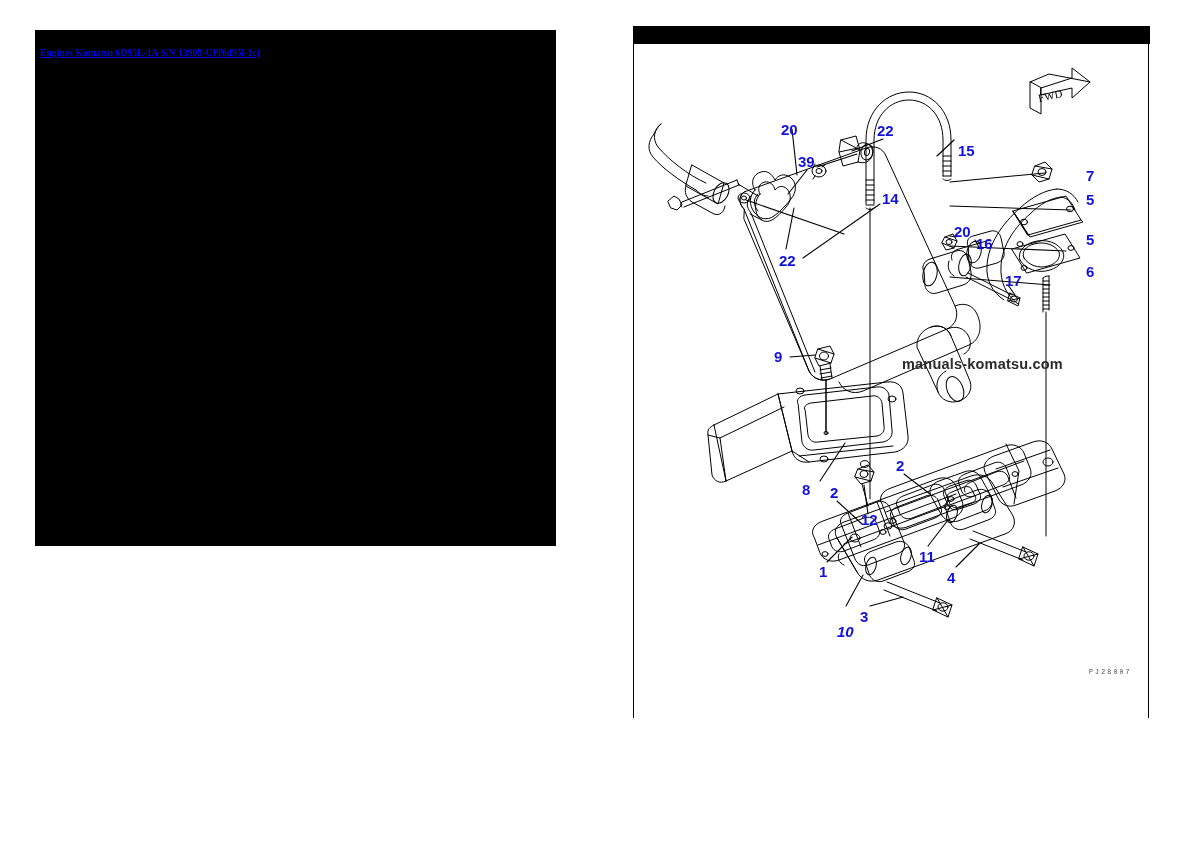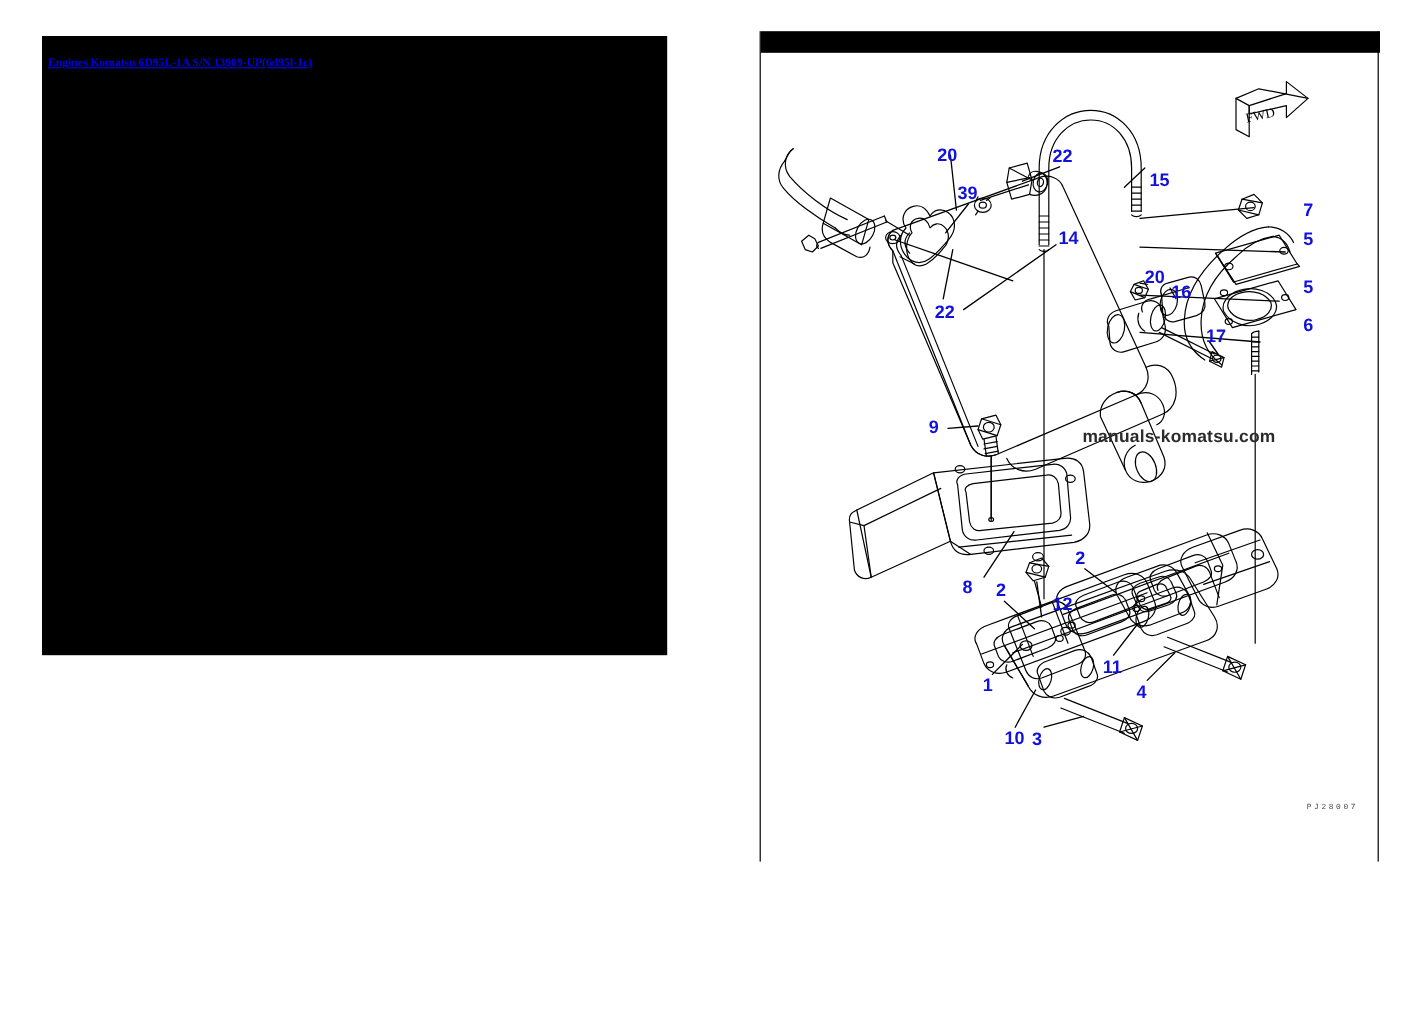--- a/index.html
+++ b/index.html
@@ -495,26 +495,26 @@
     <div class="callout" style="left:342px;  top:192px;">16</div>
     <div class="callout" style="left:371px;  top:229px;text-align:right;">17</div>
 
     <div class="callout" style="left:452px;  top:124px;">7</div>
     <div class="callout" style="left:452px;  top:148px;">5</div>
     <div class="callout" style="left:452px;  top:188px;">5</div>
     <div class="callout" style="left:452px;  top:220px;">6</div>
 
     <div class="callout" style="left:140px;  top:305px;">9</div>
     <div class="callout" style="left:168px;  top:438px;">8</div>
-    <div class="callout" style="left:227px;  top:452px;margin-left:16px;">12</div>
+    <div class="callout" style="left:227px;  top:468px;">12</div>
 
     <div class="callout" style="left:262px;  top:414px;">2</div>
     <div class="callout" style="left:196px;  top:441px;">2</div>
     <div class="callout" style="left:185px;  top:520px;">1</div>
-    <div class="callout" style="left:203px;  top:564px;">10</div>
+    <div class="callout" style="left:203px;  top:580px;font-style:italic;">10</div>
     <div class="callout" style="left:226px;  top:565px;">3</div>
     <div class="callout" style="left:285px;  top:505px;">11</div>
     <div class="callout" style="left:313px;  top:526px;">4</div>
 
     <div id="watermark">manuals-komatsu.com</div>
 
     <div id="figure-code">PJ28007</div>
 
   </div>
 </div>

